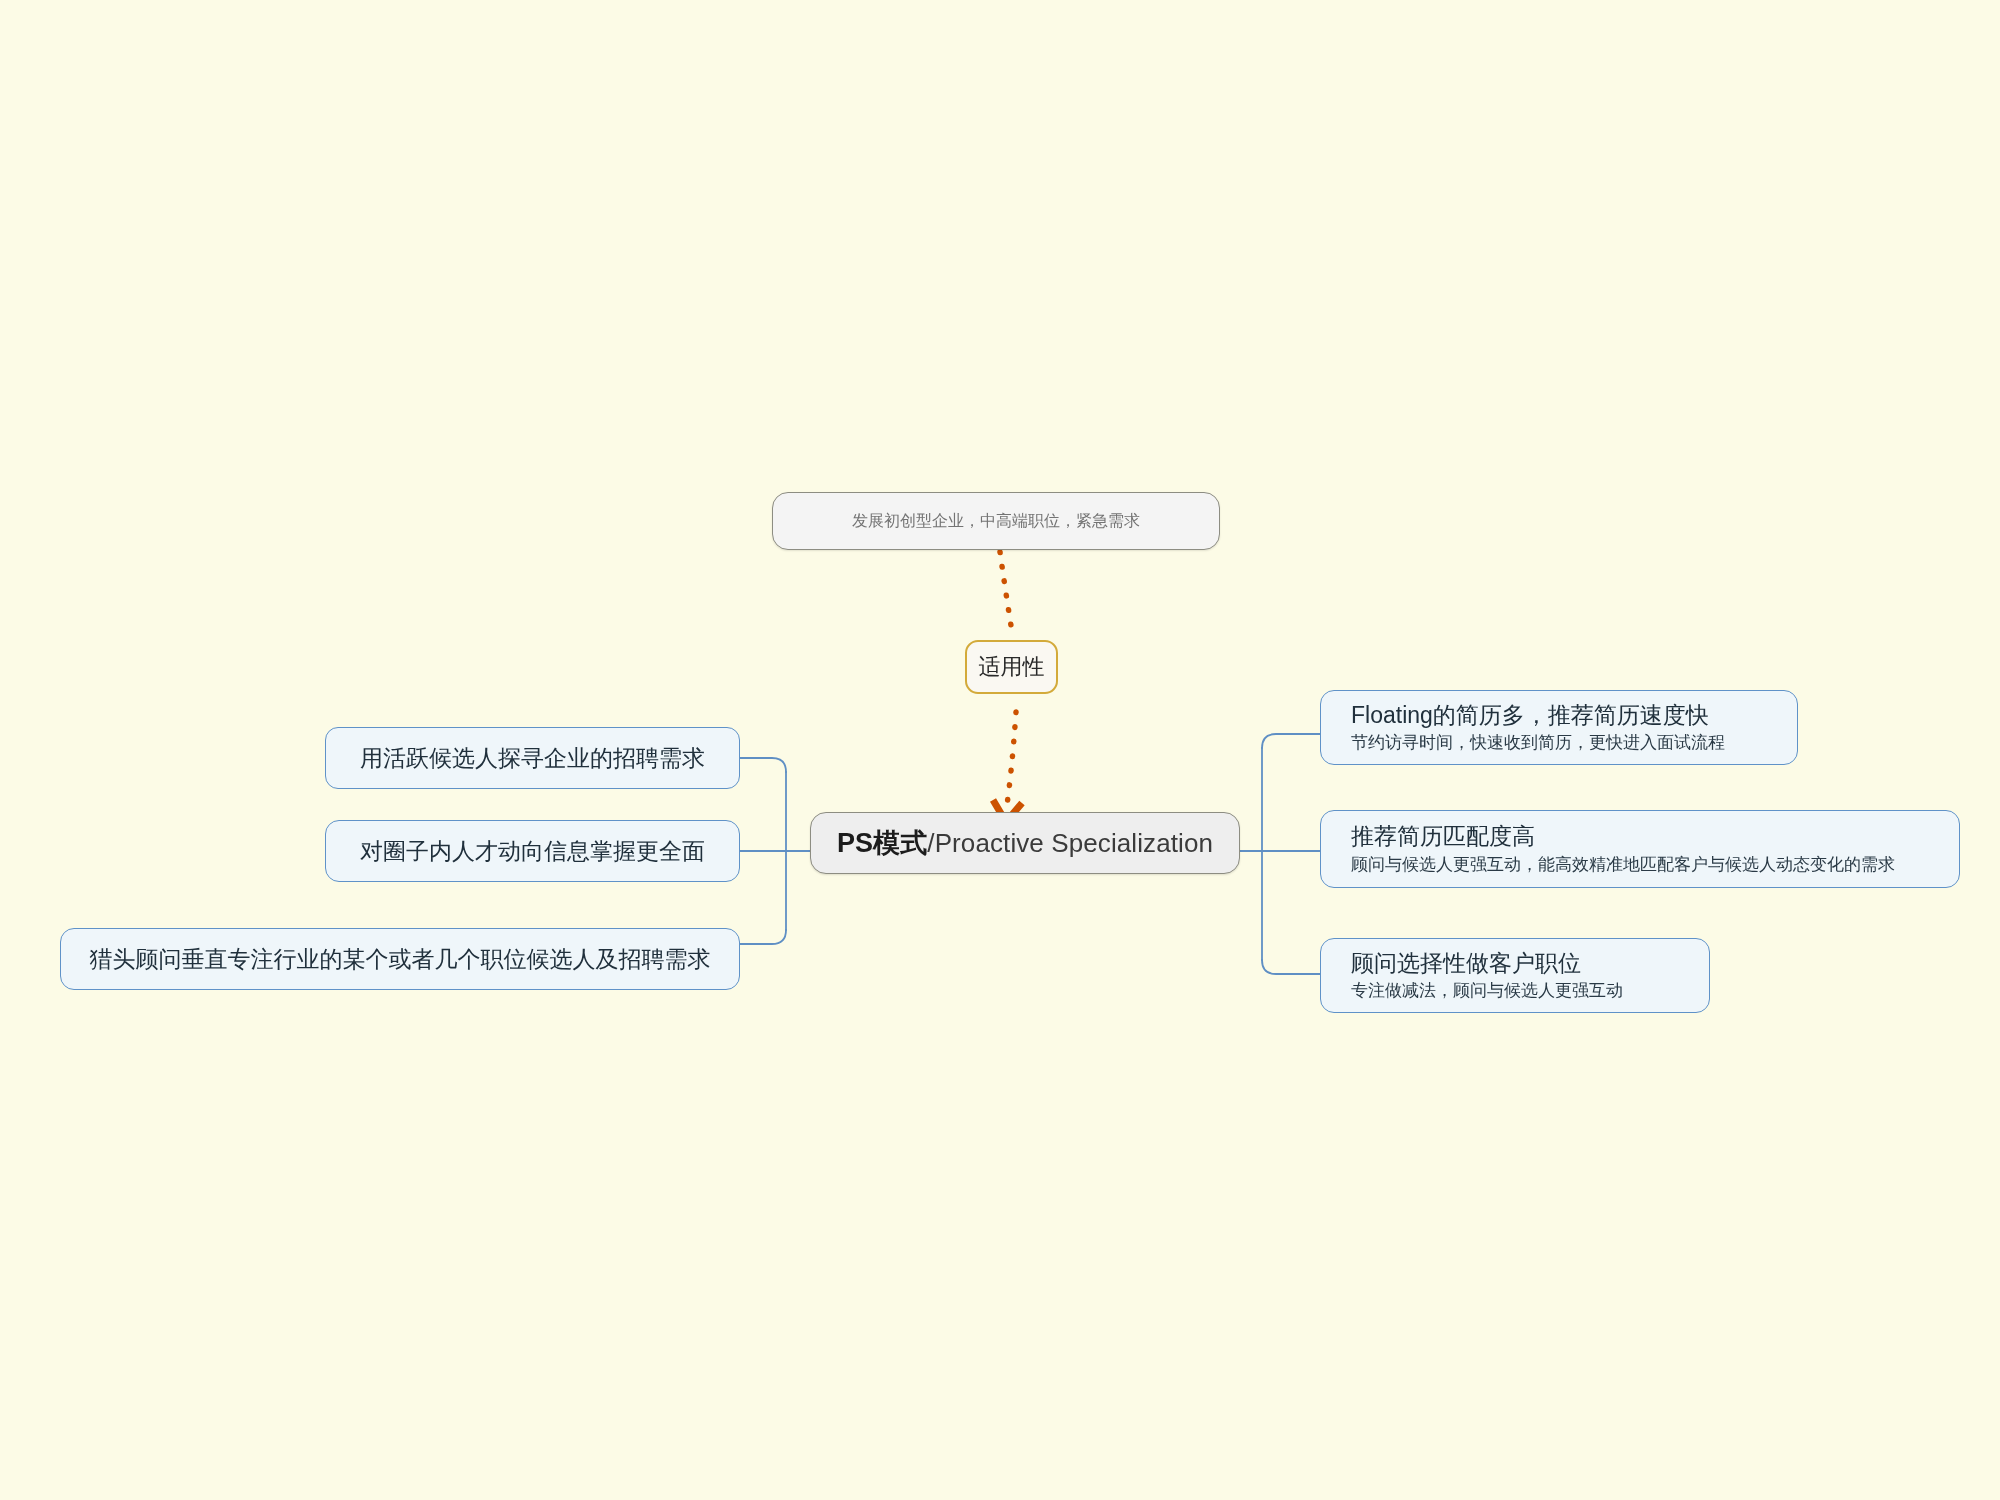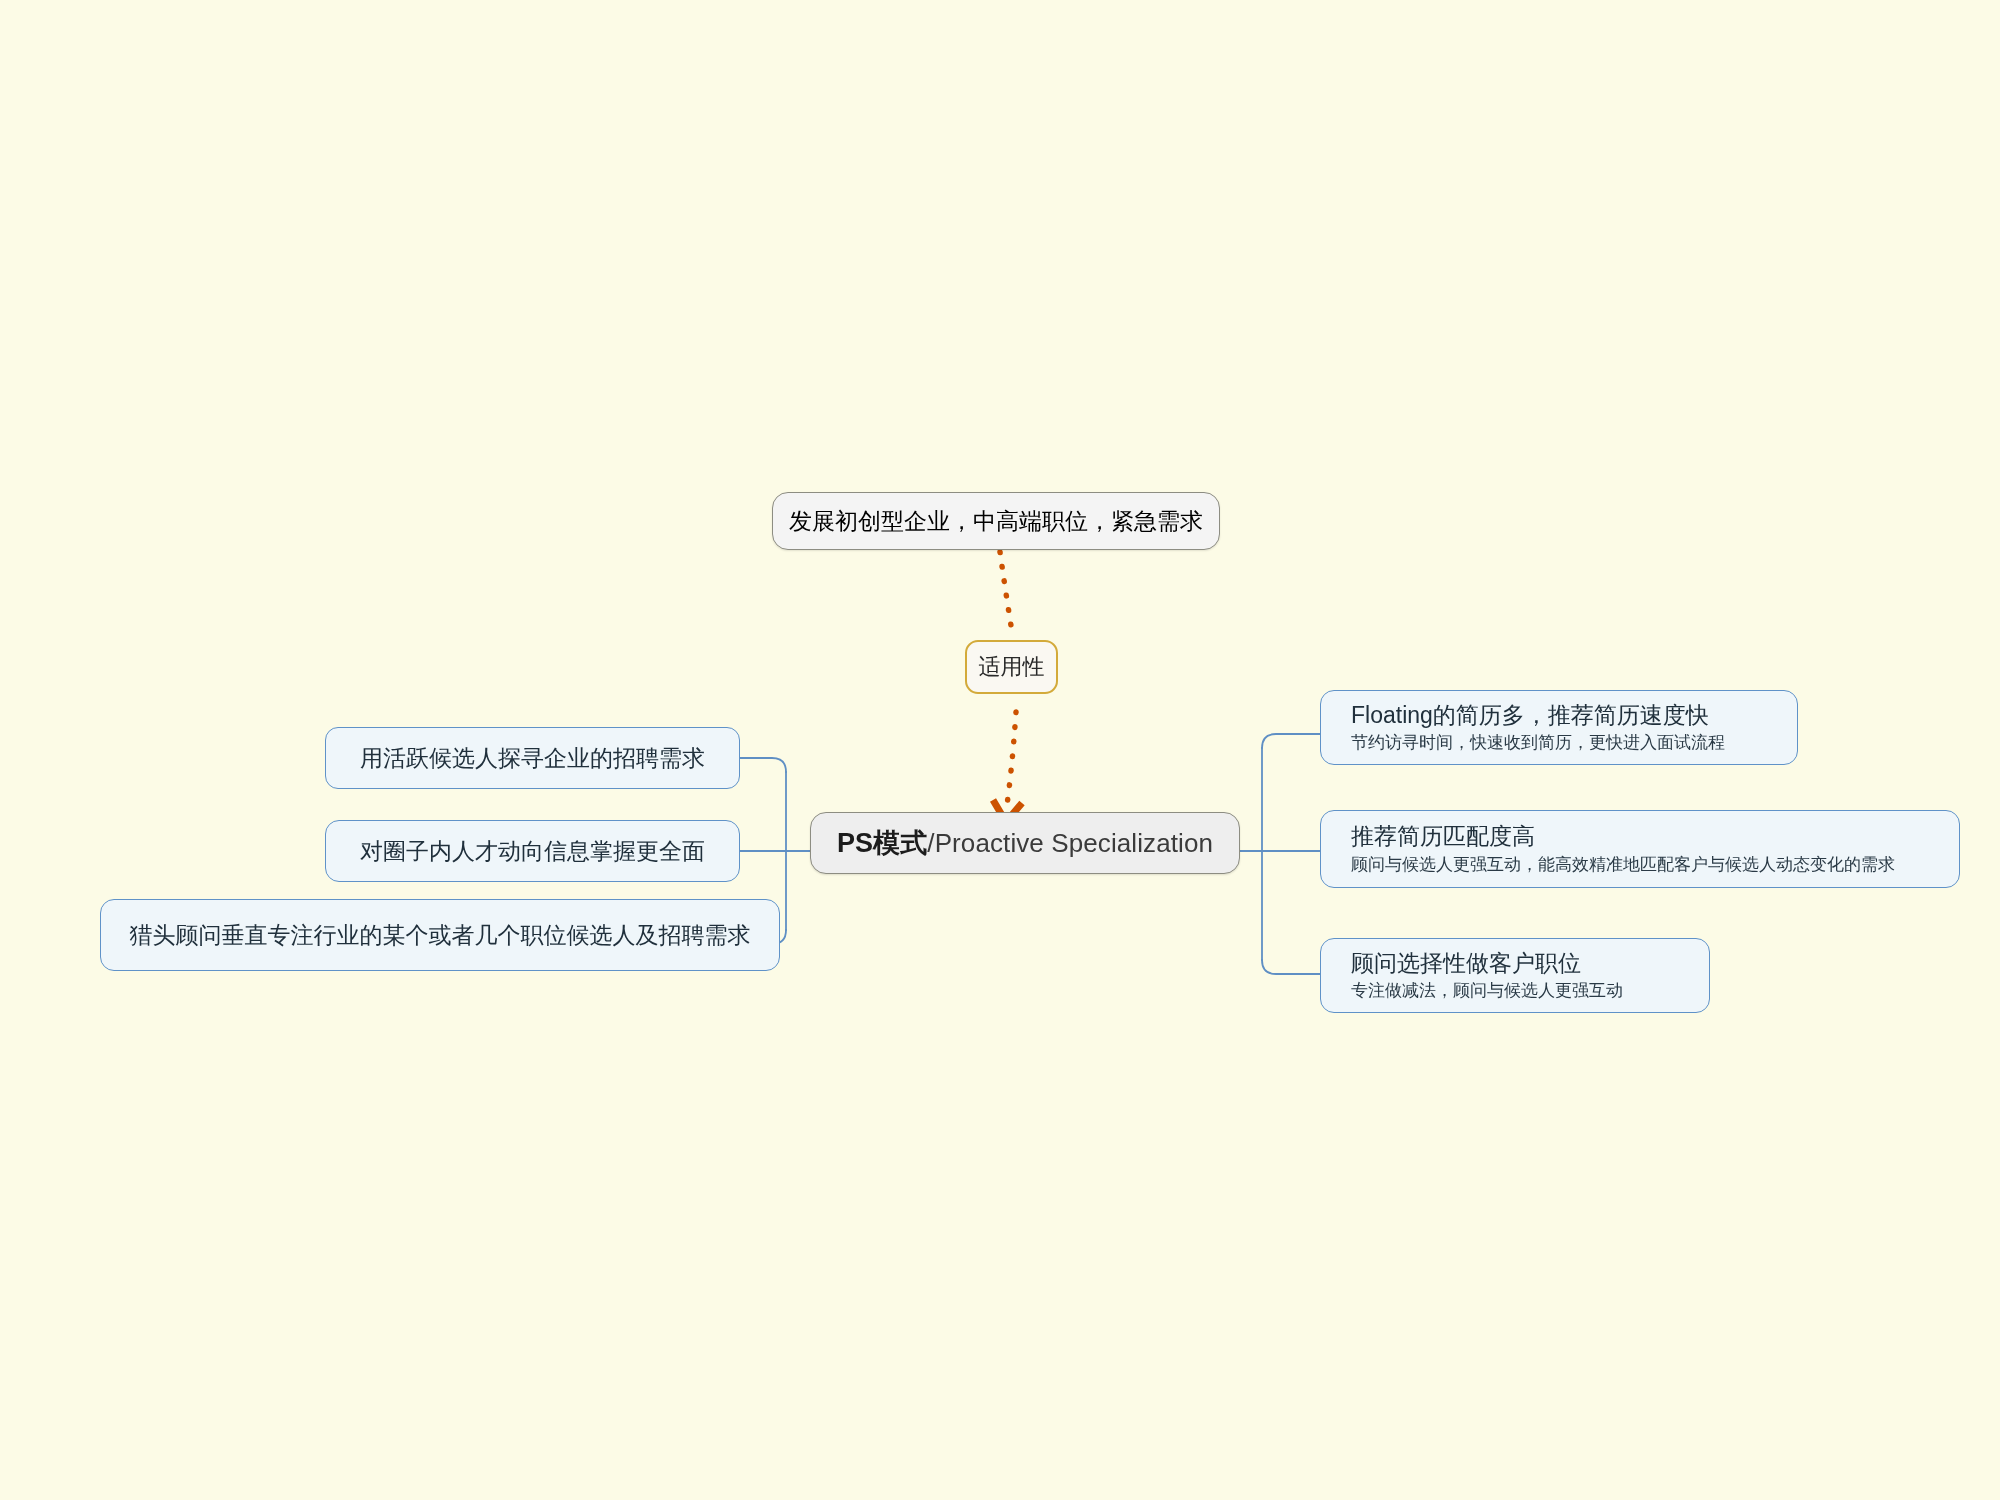--- a/index.html
+++ b/index.html
@@ -63,22 +63,22 @@
 
   .node-grey {
     background: #f4f4f4;
     border: 1.6px solid #8d8d82;
     box-shadow: 0 1px 2px rgba(0,0,0,0.10);
     border-radius: 16px;
     align-items: center;
   }
   .node-grey .title {
     white-space: nowrap;
-    color: #000000;
-    font-size: 23px;
+    color: #737373;
+    font-size: 16px;
   }
 
   
   .node-gold {
     background: #faf8f2;
     border: 2px solid #d3aa3a;
     border-radius: 13px;
     align-items: center;
   }
   .node-gold .title {
@@ -166,21 +166,21 @@
   </div>
 
   <div class="node node-blue" style="left:325px; top:727px; width:415px; height:62px;border-radius:13px;">
     <span class="title">用活跃候选人探寻企业的招聘需求</span>
   </div>
 
   <div class="node node-blue" style="left:325px; top:820px; width:415px; height:62px;">
     <span class="title">对圈子内人才动向信息掌握更全面</span>
   </div>
 
-  <div class="node node-blue" style="left:60px; top:899px; width:680px; height:72px;margin-left:40px;">
+  <div class="node node-blue" style="left:60px; top:928px; width:680px; height:62px;">
     <span class="title">猎头顾问垂直专注行业的某个或者几个职位候选人及招聘需求</span>
   </div>
 
   <div class="node node-blue left-aligned" style="left:1320px; top:690px; width:478px; height:75px;">
     <span class="title">Floating的简历多，推荐简历速度快</span>
     <span class="subtitle">节约访寻时间，快速收到简历，更快进入面试流程</span>
   </div>
 
   <div class="node node-blue left-aligned" style="left:1320px; top:810px; width:640px; height:78px;">
     <span class="title">推荐简历匹配度高</span>

